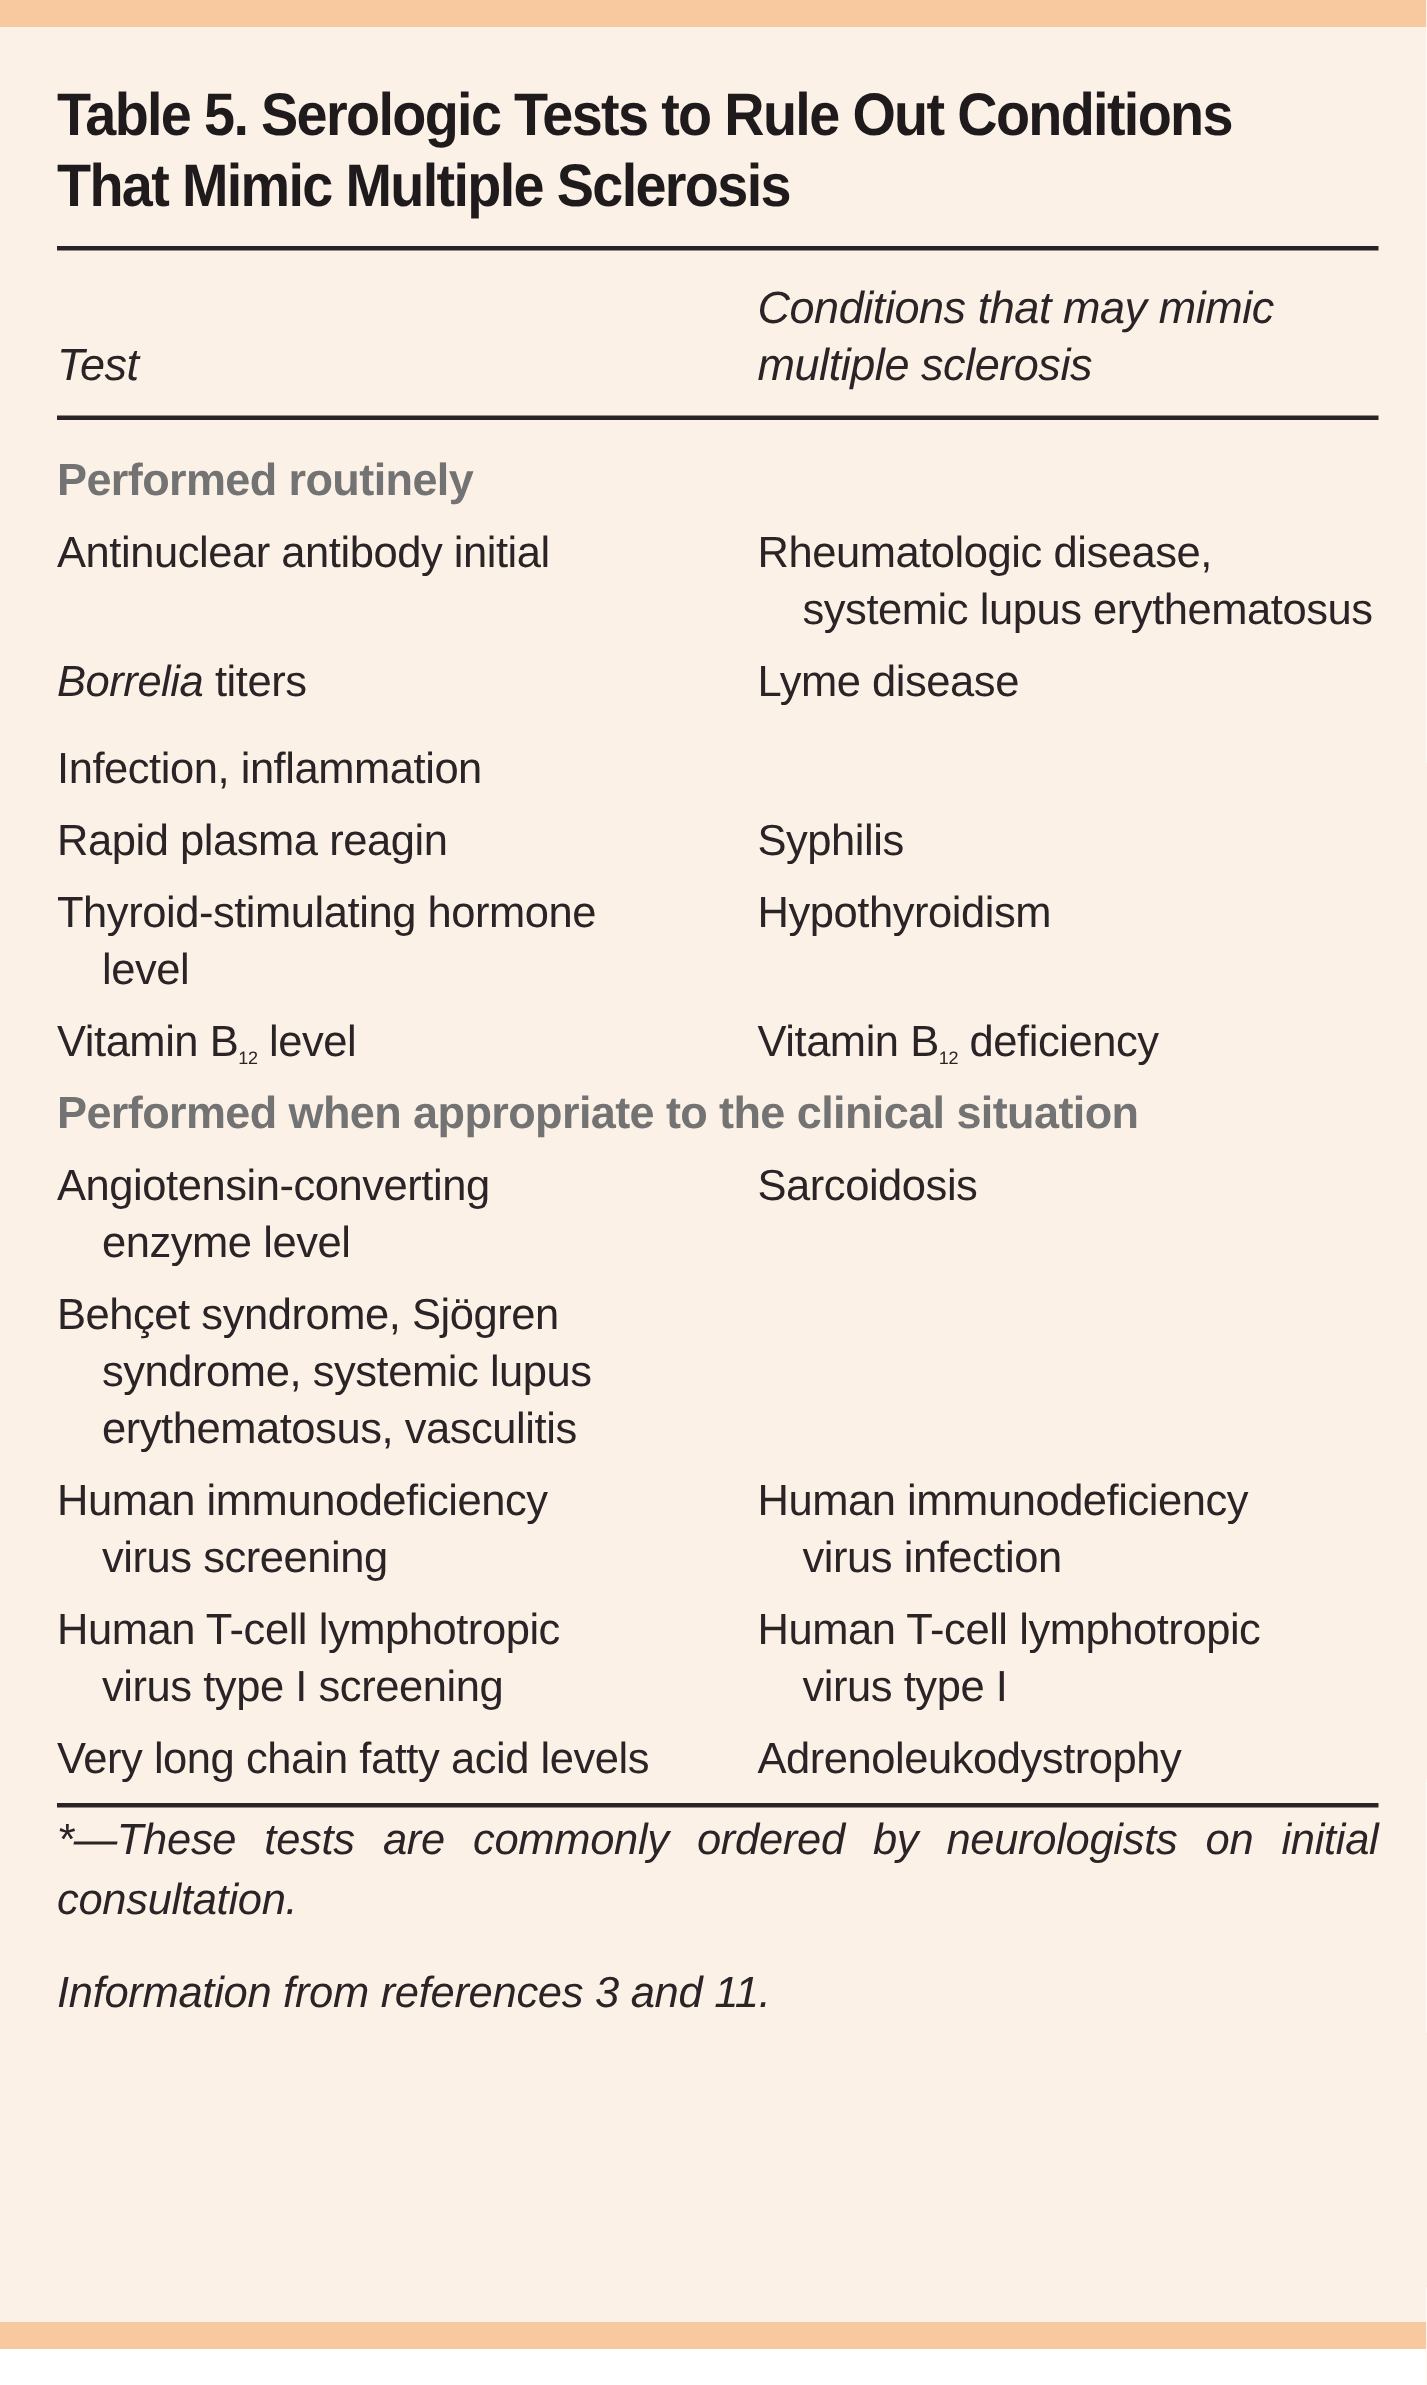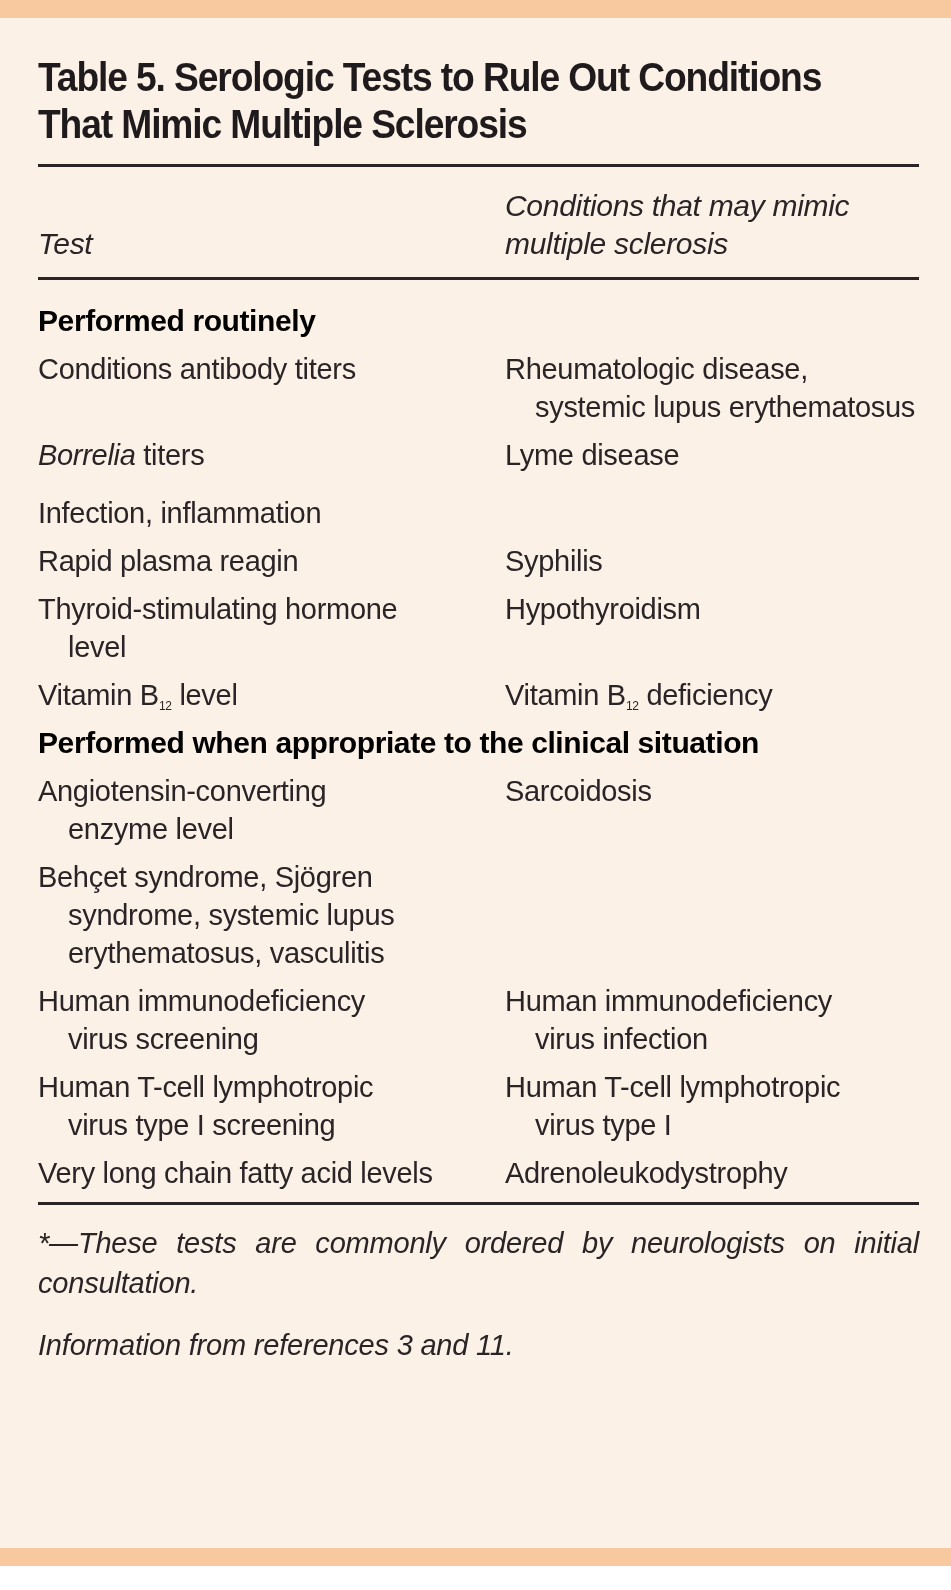--- a/index.html
+++ b/index.html
@@ -54,21 +54,21 @@
     letter-spacing: -0.3px;
   }
   .header-cell { white-space: pre-line; }
   .body-rows { margin-top: 22px; }
   .section-heading {
     font-weight: bold;
     font-size: 30px;
     line-height: 38px;
     letter-spacing: -0.4px;
     margin-bottom: 10px;
-    color: #000000;
+    color: #737373;
   }
   .row {
     display: grid;
     grid-template-columns: 467px 1fr;
     margin-bottom: 10px;
   }
   .cell {
     font-size: 29px;
     line-height: 38px;
     letter-spacing: -0.3px;
@@ -83,21 +83,21 @@
   }
   .italic { font-style: italic; }
   .rule.before-footnotes { margin-top: 10px; }
   .footnote {
     font-style: italic;
     font-size: 29px;
     line-height: 40px;
     letter-spacing: -0.2px;
   }
   .footnote.first {
-    margin-top: 18px;
+    margin-top: 2px;
     text-align: justify;
   }
   .footnote.second { margin-top: 22px; }
 </style>
 </head>
 <body>
 
 <div class="sheet">
   <div class="accent-bar top"></div>
 
@@ -114,21 +114,21 @@
 multiple sclerosis</div>
     </div>
 
     <div class="rule"></div>
 
     <div class="body-rows">
 
       <div class="section-heading">Performed routinely</div>
 
       <div class="row">
-        <div class="cell">Conditions antibody titers</div>
+        <div class="cell">Antinuclear antibody initial</div>
         <div class="cell">Rheumatologic disease,
 systemic lupus erythematosus</div>
       </div>
 
       <div class="row">
         <div class="cell"><span class="italic">Borrelia</span><span> titers</span></div>
         <div class="cell">Lyme disease</div>
       </div>
 
       <div class="row">

